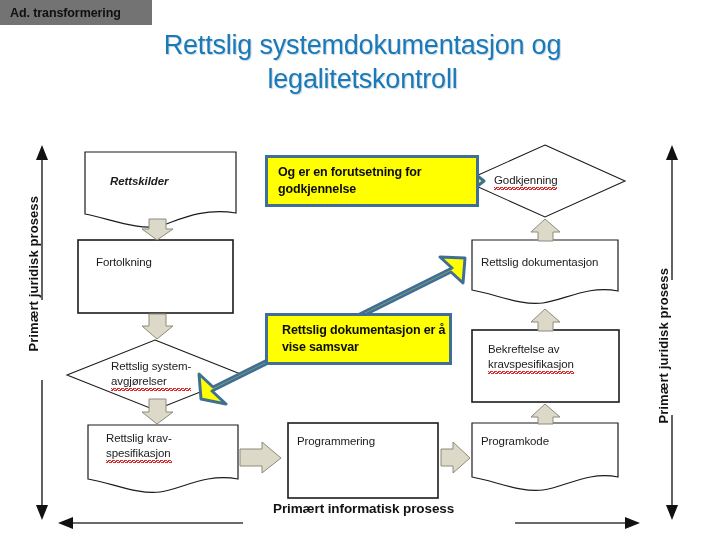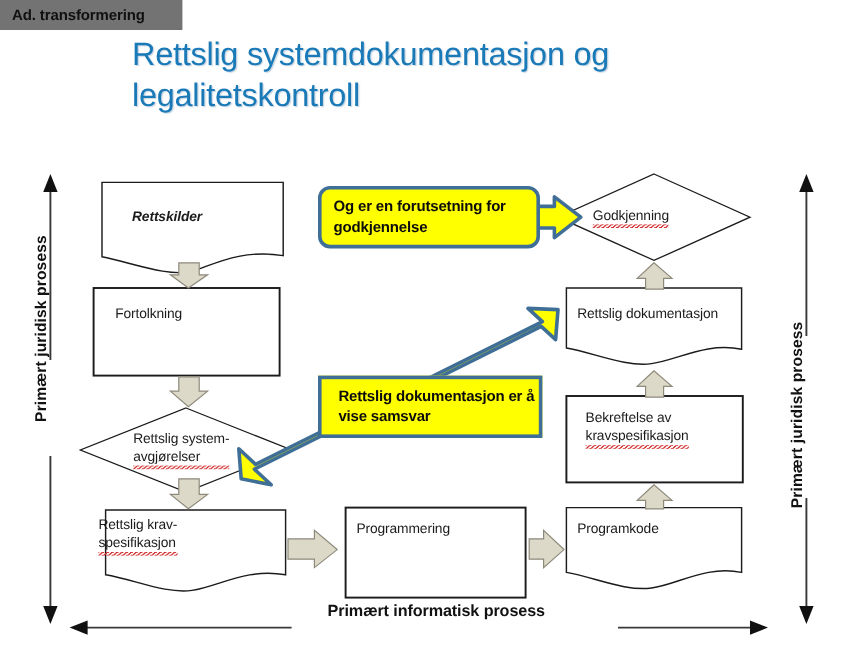--- a/index.html
+++ b/index.html
@@ -32,21 +32,21 @@
     color: #101010;
     letter-spacing: -0.1px;
   }
 
   
   #title {
     position: absolute;
     left: 110px;
     top: 28px;
     width: 505px;
-    text-align: left;
+    text-align: center;
     font-size: 27px;
     line-height: 34px;
     font-weight: normal;
     color: #1a7ab8;
     text-shadow: 1px 1px 1px rgba(150,175,200,0.55);
     letter-spacing: -0.2px;
   }
 
   
   .shape { position: absolute; box-sizing: border-box; }
@@ -187,21 +187,21 @@
 
 <div class="shape" style="left:78px;top:240px;width:155px;height:73px;text-align:center;">
   <div class="lbl" style="left:18px;top:15px;">Fortolkning</div>
 </div>
 
 <div class="shape" style="left:67px;top:340px;width:176px;height:70px;">
   <div class="lbl sq" style="left:44px;top:19px;">Rettslig system-
 avgjørelser</div>
 </div>
 
-<div class="shape" style="left:72px;top:425px;width:158px;height:67px;padding-left:16px;">
+<div class="shape" style="left:96px;top:425px;width:158px;height:67px;padding-left:16px;">
   <div class="lbl sq" style="left:10px;top:6px;">Rettslig krav-
 spesifikasjon</div>
 </div>
 
 <div class="shape" style="left:288px;top:423px;width:150px;height:75px;">
   <div class="lbl" style="left:9px;top:11px;">Programmering</div>
 </div>
 
 <div class="shape" style="left:465px;top:145px;width:160px;height:72px;">
   <div class="lbl sq" style="left:29px;top:28px;">Godkjenning</div>
@@ -213,21 +213,21 @@
 
 <div class="shape" style="left:472px;top:330px;width:147px;height:72px;">
   <div class="lbl sq" style="left:16px;top:12px;">Bekreftelse av
 kravspesifikasjon</div>
 </div>
 
 <div class="shape" style="left:472px;top:423px;width:160px;height:67px;">
   <div class="lbl" style="left:9px;top:11px;">Programkode</div>
 </div>
 
-<div class="ybox" style="left:265px;top:155px;width:185px;height:52px;border-radius:10px;">
+<div class="ybox" style="left:265px;top:155px;width:214px;height:52px;">
   <span>Og er en forutsetning for godkjennelse</span>
 </div>
 
 <div class="ybox" style="left:265px;top:313px;width:187px;height:52px;padding-left:14px;">
   <span>Rettslig dokumentasjon er å vise samsvar</span>
 </div>
 
 <div class="vlabel" style="left:26px;top:196px;">Primært juridisk prosess</div>
 
 <div class="vlabel" style="left:656px;top:268px;">Primært juridisk prosess</div>

